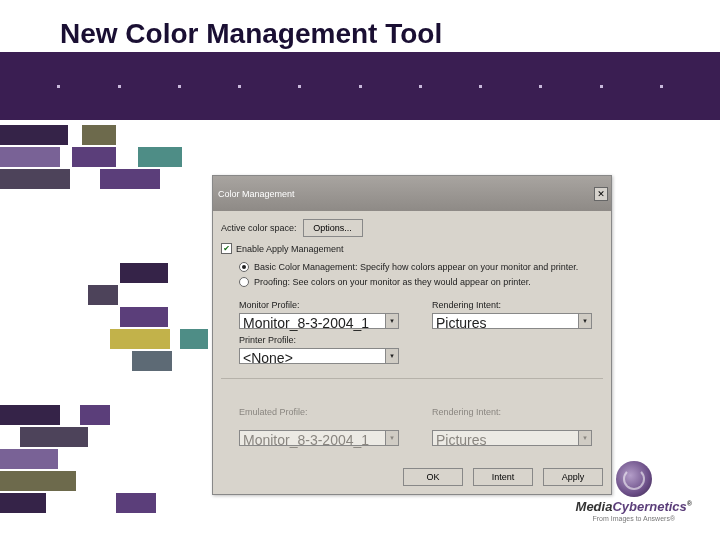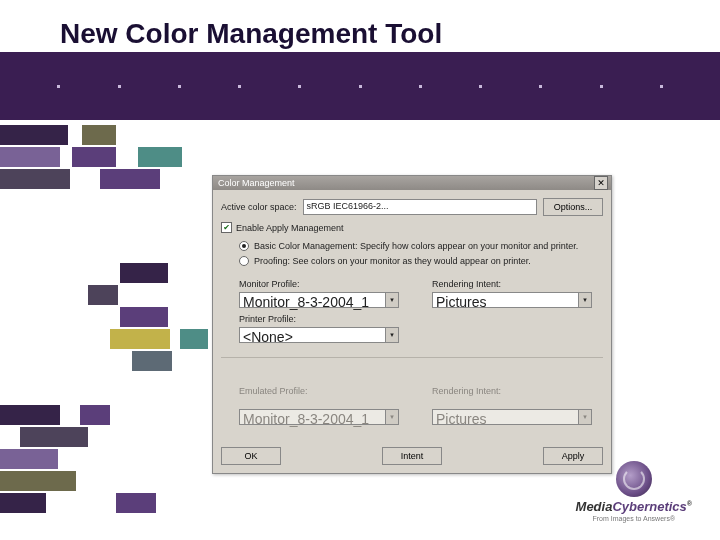--- a/index.html
+++ b/index.html
@@ -48,21 +48,21 @@
     width: 400px;
     background: #d8d4cc;
     border: 1px solid #888;
     font-size: 9px;
     color: #222;
     box-shadow: 1px 1px 3px rgba(0,0,0,0.25);
   }
   .titlebar {
     background: linear-gradient(#a8a4a0,#8e8a86);
     color: #fff;
-    height: 14px;
+    height: 35px;
     display: flex;
     align-items: center;
     justify-content: space-between;
     padding: 0 3px 0 5px;
     font-size: 9px;
   }
   .close-btn {
     width: 14px; height: 14px;
     background: #d6d2cc;
     border: 1px solid #666;
@@ -115,21 +115,21 @@
   }
   .combo .carrow {
     width: 14px; height: 16px; background: #d0ccc4; border: 1px solid #888;
     display: flex; align-items: center; justify-content: center; font-size: 7px;
   }
   .disabled .cval { color: #8a8680; background: #eceae4; }
   .disabled .glabel, .disabled { color: #8a8680; margin-top: 13px; }
   .twocol { display: flex; gap: 4px; }
   .col { flex: 1; }
   .sep { height: 1px; background: #b6b2aa; margin: 4px 0; }
-  .footer-btns { display: flex; justify-content: space-between; gap: 10px; padding: 6px 8px 8px 8px; }
+  .footer-btns { display: flex; justify-content: flex-end; gap: 10px; padding: 6px 8px 8px 8px; }
   .logo {
     position: absolute;
     right: 28px;
     bottom: 18px;
     text-align: center;
   }
   .logo-swirl {
     width: 36px; height: 36px; margin: 0 auto 2px auto;
     border-radius: 50%;
     background: radial-gradient(circle at 40% 40%, #b39dc8 0%, #6b4e87 60%, #352348 100%);
@@ -232,21 +232,20 @@
 <div class="dialog">
   <div class="titlebar">
     <span>Color Management</span>
     <div class="close-btn">
       <span>✕</span>
     </div>
   </div>
   <div class="dlg-body">
     <div class="row1">
       <span class="lbl">Active color space:</span>
-      <div class="txtbox">sRGB IEC61966-2...</div>
       <button class="btn">Options...</button>
     </div>
     <div class="chk-row">
       <div class="chk">✔</div>
       <span>Enable Apply Management</span>
     </div>
     <div class="radio-block">
       <div class="radio-row">
         <div class="radio">
             <div class="dotf"></div>

